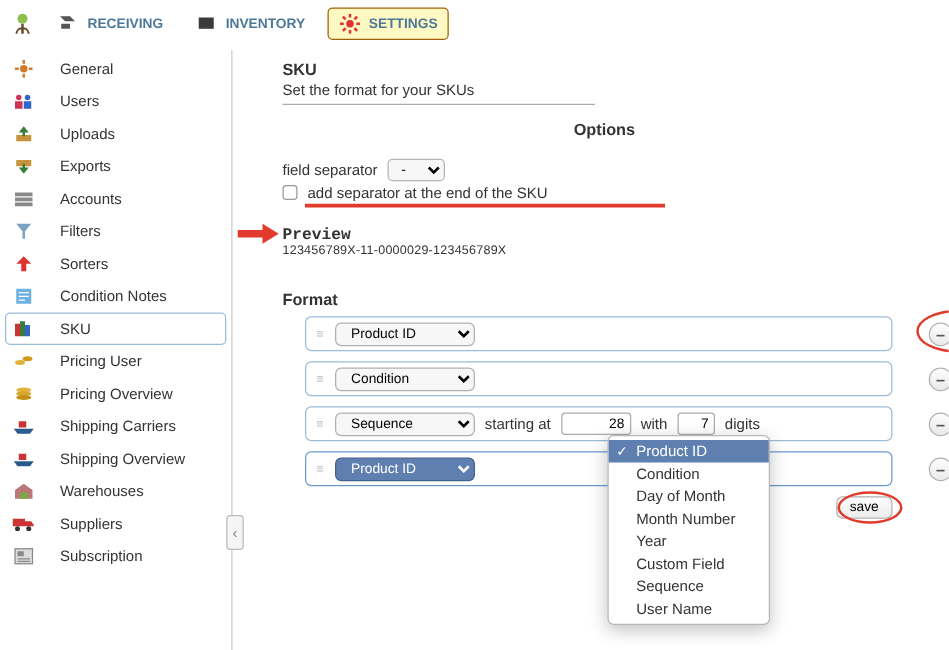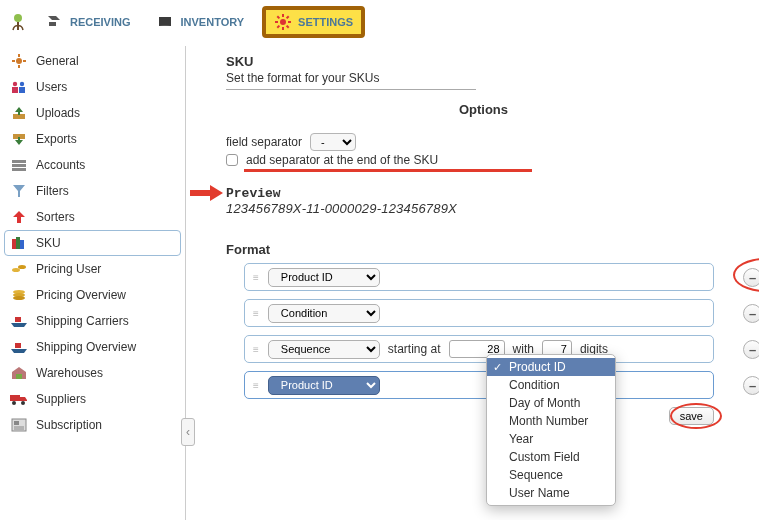--- a/index.html
+++ b/index.html
@@ -28,38 +28,38 @@
   .topnav-item {
     display: flex; align-items: center; gap: 6px;
     padding: 3px 8px;
     color: #4c7899;
     font-weight: bold;
     font-size: 11px;
     cursor: pointer;
   }
   .topnav-item.active {
     color: #4c7899;
-    border: 4px solid #a16207;
+    border: 1px solid #a16207;
     border-radius: 4px;
-    background: #fde047;
+    background: #fef9c3;
   }
   .topnav-icon { width:18px; height:18px; display:flex; align-items:center; justify-content:center;}
   
   .main {
     display: flex;
     height: calc(100% - 34px);
   }
   .sidebar {
     width: 186px;
     border-right: 1px solid #ccc;
     padding-top: 2px;
     position: relative;
   }
   .sidebar-item {
-    display: flex; align-items: center; gap: 8px;
+    display: flex; align-items: center; gap: 20px;
     padding: 5px 6px 5px 10px;
     cursor: pointer;
     color: #333;
   }
   .sidebar-item .icon { width: 18px; height: 16px; display:flex;align-items:center;justify-content:center;}
   .sidebar-item.selected {
     border: 1px solid #9cbcd8;
     border-radius: 4px;
     margin: 0 4px;
     padding: 4px 6px 4px 5px;
@@ -95,21 +95,21 @@
     background: #f7f7f7;
     height: 18px;
     padding: 0 14px 0 6px;
   }
   .checkbox {
     width:12px; height:12px; border:1px solid #999; border-radius:3px; background:#fff;
   }
   .red-underline { height:3px; background:#e23b2d; width:288px; margin-left:18px; margin-top:2px;}
   .preview { margin-top: 14px; }
   .preview-title{ font-weight:bold; font-size:13px;font-family:Liberation Mono, monospace; }
-  .preview-value { font-family: inherit; font-size:13px; letter-spacing:0.2px;font-style:italic; }
+  .preview-value { font-family: inherit; font-size:10px; letter-spacing:0.2px; }
   .arrow-ind {
     position:absolute;
     left: 4px;
     top: 138px;
   }
   .format { margin-top: 26px; }
   .format-title { font-weight:bold; font-size:13px; margin-bottom:6px; }
   .format-row {
     border: 1px solid #9cbcd8;
     border-radius: 5px;
@@ -318,20 +318,29 @@
       <span>Filters</span>
     </div>
     <div class="sidebar-item">
       <span class="icon">
           <svg width="14" height="14" viewBox="0 0 14 14">
             <path d="M7 1 L1 7 H5 V13 H9 V7 H13 Z" fill="#d33"></path>
           </svg>
         </span>
       <span>Sorters</span>
     </div>
+    <div class="sidebar-item">
+      <span class="icon">
+          <svg width="14" height="14" viewBox="0 0 14 14">
+            <rect x="1" y="1" width="12" height="12" fill="#6fb1e0"></rect>
+            <path d="M3 4 h8 M3 7 h8 M3 10 h5" stroke="#fff" stroke-width="1"></path>
+          </svg>
+        </span>
+      <span>Condition Notes</span>
+    </div>
     <div class="sidebar-item selected">
       <span class="icon">
           <svg width="16" height="14" viewBox="0 0 16 14">
             <rect x="1" y="3" width="4" height="10" fill="#c33"></rect>
             <rect x="5" y="1" width="4" height="12" fill="#3a7d3a"></rect>
             <rect x="9" y="4" width="4" height="9" fill="#36c"></rect>
           </svg>
         </span>
       <span>SKU</span>
     </div>

